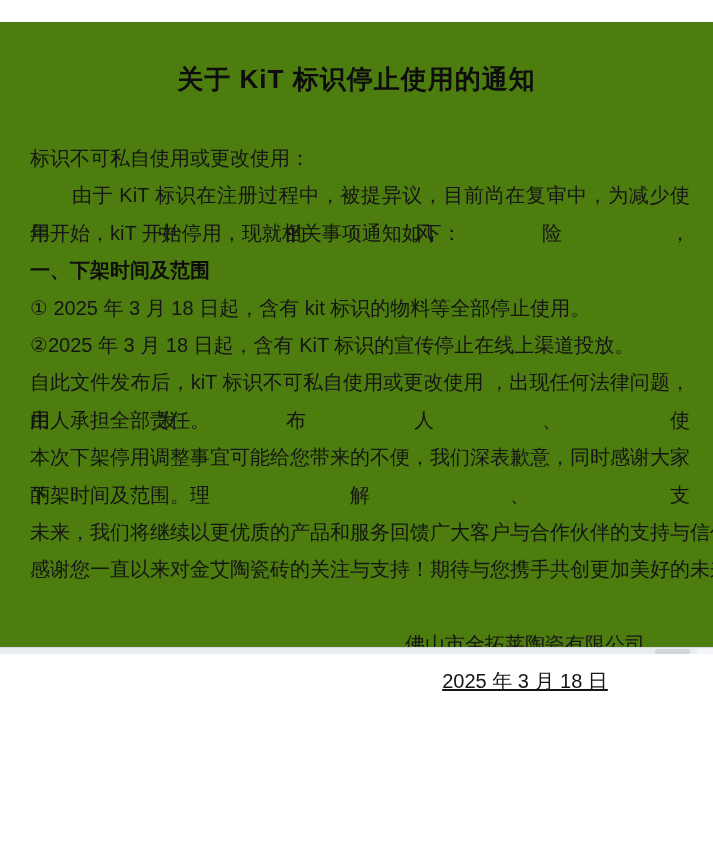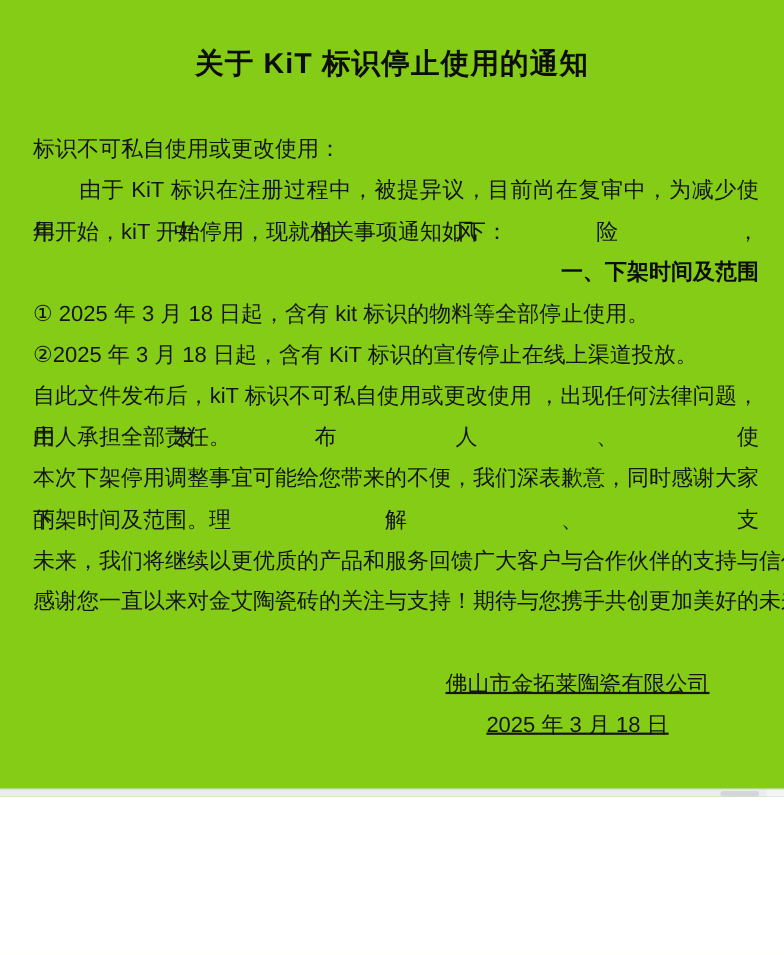--- a/index.html
+++ b/index.html
@@ -8,22 +8,23 @@
     background: #ffffff;
     width: 713px;
     height: 868px;
     overflow: hidden;
     font-family: "Liberation Sans", "DejaVu Sans", sans-serif;
     color: #151515;
   }
   .page {
     position: relative;
     width: 713px;
-    height: 724px;
-    background: #84cc16;
+    height: 632px;
+    background: #4d7c0f;
+    margin-top: 22px;
   }
   .title {
     position: absolute;
     top: 40px;
     left: 0;
     width: 100%;
     text-align: center;
     font-size: 26px;
     font-weight: 700;
     letter-spacing: 1px;
@@ -40,21 +41,21 @@
   .line {
     height: 37.4px;
     white-space: nowrap;
   }
   .jfull {
     white-space: normal;
     text-align: justify;
     text-align-last: justify;
   }
   .indent { text-indent: 42px; }
-  .bold { font-weight: 700; color: #0d0d0d; text-align: right; }
+  .bold { font-weight: 700; color: #0d0d0d; }
   .sign-block {
     margin-top: 37.4px;
     margin-left: 330px;
     width: 330px;
     text-align: center;
     text-decoration: underline;
   }
   .sign-line {
     height: 37.4px;
     text-align: center;

